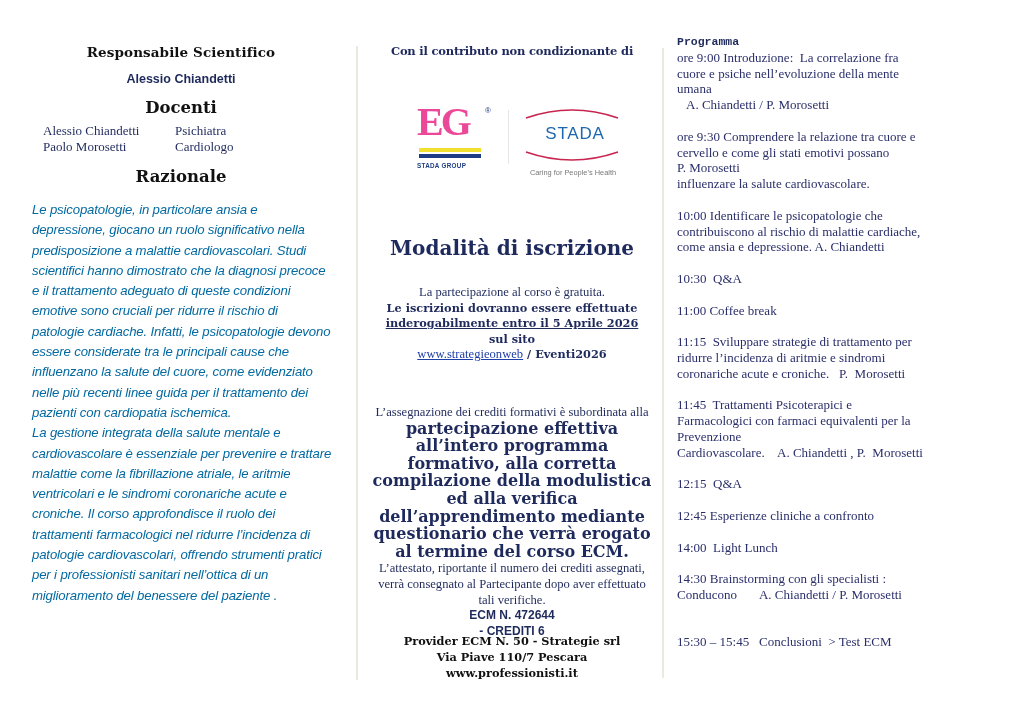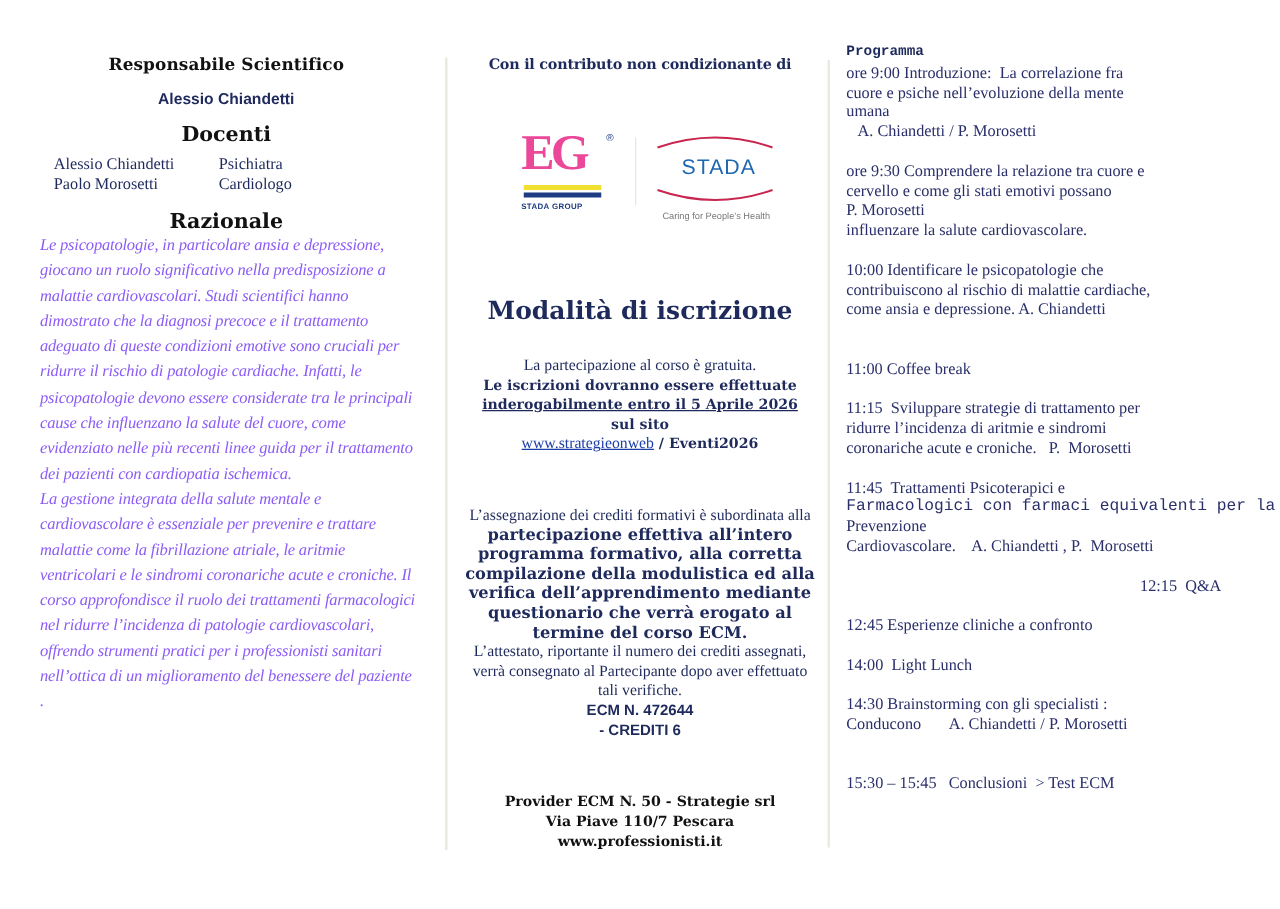--- a/index.html
+++ b/index.html
@@ -11,21 +11,21 @@
   #div1 { left: 356px; top: 46px; height: 634px; }
   #div2 { left: 662px; top: 48px; height: 630px; }
 
   
   .col-left { position: absolute; left: 32px; top: 44px; width: 298px; }
   .h-resp { text-align: center; font-family: "DejaVu Serif", serif; font-weight: bold; font-size: 13.5px; color: #111; margin: 0; letter-spacing: 0.1px; }
   .resp-name { text-align: center; font-family: "Liberation Sans", sans-serif; font-weight: bold; font-size: 12.5px; color: #1f2a5c; margin-top: 12px; }
   .h-docenti { text-align: center; font-family: "DejaVu Serif", serif; font-weight: bold; font-size: 16.5px; color: #111; margin-top: 12px; }
   .docenti-grid { display: grid; grid-template-columns: 132px 100px; column-gap: 0; margin: 6px 0 0 11px; font-family: "Liberation Serif", serif; font-size: 13px; color: #1f2a5c; line-height: 16px; }
   .h-razionale { text-align: center; font-family: "DejaVu Serif", serif; font-weight: bold; font-size: 16.5px; color: #111; margin-top: 12px; }
-  .razionale-text { font-family: Liberation Serif, serif; font-style: italic; font-size: 13.2px; line-height: 20.3px; color: #8b5cf6; margin-top: 0; width: 300px; letter-spacing: -0.15px; }
+  .razionale-text { font-family: Liberation Sans, sans-serif; font-style: italic; font-size: 13.2px; line-height: 20.3px; color: #0369a1; margin-top: 14px; width: 300px; letter-spacing: -0.15px; }
   .razionale-text p { margin: 0; }
 
   
   .col-mid { position: absolute; left: 372px; top: 44px; width: 280px; text-align: center; }
   .contrib { font-family: "DejaVu Serif", serif; font-weight: bold; font-size: 11.5px; color: #1f2a5c; letter-spacing: -0.2px; }
   .logos { position: relative; height: 90px; margin-top: 46px; }
   .eg-logo { position: absolute; left: 45px; top: 0; width: 80px; height: 70px; }
   .eg-letters { position: absolute; left: 0; top: -4px; font-family: Liberation Serif, serif; font-weight: bold; font-size: 40px; color: #ec4899; letter-spacing: -3px; line-height: 44px; }
   .eg-reg { position: absolute; left: 68px; top: 2px; font-size: 8px; color: #1d3c83; font-family: "Liberation Sans", sans-serif; }
   .eg-yellow { position: absolute; left: 2px; top: 44px; width: 62px; height: 4px; background: #f2e030; }
@@ -36,21 +36,21 @@
   .stada-logo svg { position: absolute; left: 0; top: 0; }
   .stada-word { position: absolute; left: 3px; top: 20px; width: 100px; text-align: center; font-family: "Liberation Sans", sans-serif; font-size: 17px; color: #1e67b1; letter-spacing: 0.8px; }
   .stada-tag { position: absolute; left: -4px; top: 64px; width: 110px; text-align: center; font-family: "Liberation Sans", sans-serif; font-size: 7.4px; color: #777; }
 
   .h-modalita { font-family: "DejaVu Serif", serif; font-weight: bold; font-size: 20px; color: #1f2a5c; margin-top: 42px; }
   .mod-block { margin-top: 25px; font-family: "Liberation Serif", serif; font-size: 12.6px; line-height: 15.6px; color: #1f2a5c; }
   .mod-block .b { font-family: "DejaVu Serif", serif; font-weight: bold; font-size: 11.3px; }
   .mod-block .u { text-decoration: underline; }
   .mod-block a { color: #1f3fa8; text-decoration: underline; font-family: "Liberation Serif", serif; font-size: 12.6px; }
   .credits-block { margin-top: 42px; font-family: "Liberation Serif", serif; font-size: 12.6px; line-height: 15.6px; color: #1f2a5c; }
-  .credits-block .b { font-family: "DejaVu Serif", serif; font-weight: bold; font-size: 13px; }
+  .credits-block .b { font-family: "DejaVu Serif", serif; font-weight: bold; font-size: 16px; }
   .credits-block .ecm { font-family: "Liberation Sans", sans-serif; font-weight: bold; font-size: 12px; }
   .provider { position: absolute; left: 372px; top: 633px; width: 280px; text-align: center; font-family: "DejaVu Serif", serif; font-weight: bold; font-size: 11.3px; line-height: 16px; color: #111; }
 
   
   .col-right { position: absolute; left: 677px; top: 34px; width: 300px; font-family: "Liberation Serif", serif; font-size: 13px; line-height: 15.8px; color: #2a2f6a; }
   .prog-title { font-family: Liberation Mono, monospace; font-weight: bold; font-size: 11.5px; color: #1f2a5c; }
   .prog-item { margin: 0; }
   .gap { height: 15.8px; }
   .gap2 { height: 31.6px; }
 </style>
@@ -141,40 +141,43 @@
           <div style="white-space: pre;">P. Morosetti</div>
           <div style="white-space: pre;">influenzare la salute cardiovascolare.</div>
         </div>
         <div class="gap"></div>
         <div class="prog-item">
           <div style="white-space: pre;">10:00 Identificare le psicopatologie che</div>
           <div style="white-space: pre;">contribuiscono al rischio di malattie cardiache,</div>
           <div style="white-space: pre;">come ansia e depressione. A. Chiandetti</div>
         </div>
         <div class="gap"></div>
+        <div class="prog-item">
+          <div style="white-space: pre;">10:30  Q&amp;A</div>
+        </div>
         <div class="gap"></div>
         <div class="prog-item">
           <div style="white-space: pre;">11:00 Coffee break</div>
         </div>
         <div class="gap"></div>
         <div class="prog-item">
           <div style="white-space: pre;">11:15  Sviluppare strategie di trattamento per</div>
           <div style="white-space: pre;">ridurre l’incidenza di aritmie e sindromi</div>
           <div style="white-space: pre;">coronariche acute e croniche.   P.  Morosetti</div>
         </div>
         <div class="gap"></div>
         <div class="prog-item">
           <div style="white-space: pre;">11:45  Trattamenti Psicoterapici e</div>
-          <div style="white-space: pre; font-family: Liberation Mono, monospace;">Farmacologici con farmaci equivalenti per la</div>
+          <div style="white-space: pre;">Farmacologici con farmaci equivalenti per la</div>
           <div style="white-space: pre;">Prevenzione</div>
           <div style="white-space: pre;">Cardiovascolare.    A. Chiandetti , P.  Morosetti</div>
         </div>
         <div class="gap"></div>
         <div class="prog-item">
-          <div style="white-space: pre; text-align: right;">12:15  Q&amp;A</div>
+          <div style="white-space: pre;">12:15  Q&amp;A</div>
         </div>
         <div class="gap"></div>
         <div class="prog-item">
           <div style="white-space: pre;">12:45 Esperienze cliniche a confronto</div>
         </div>
         <div class="gap"></div>
         <div class="prog-item">
           <div style="white-space: pre;">14:00  Light Lunch</div>
         </div>
         <div class="gap"></div>

